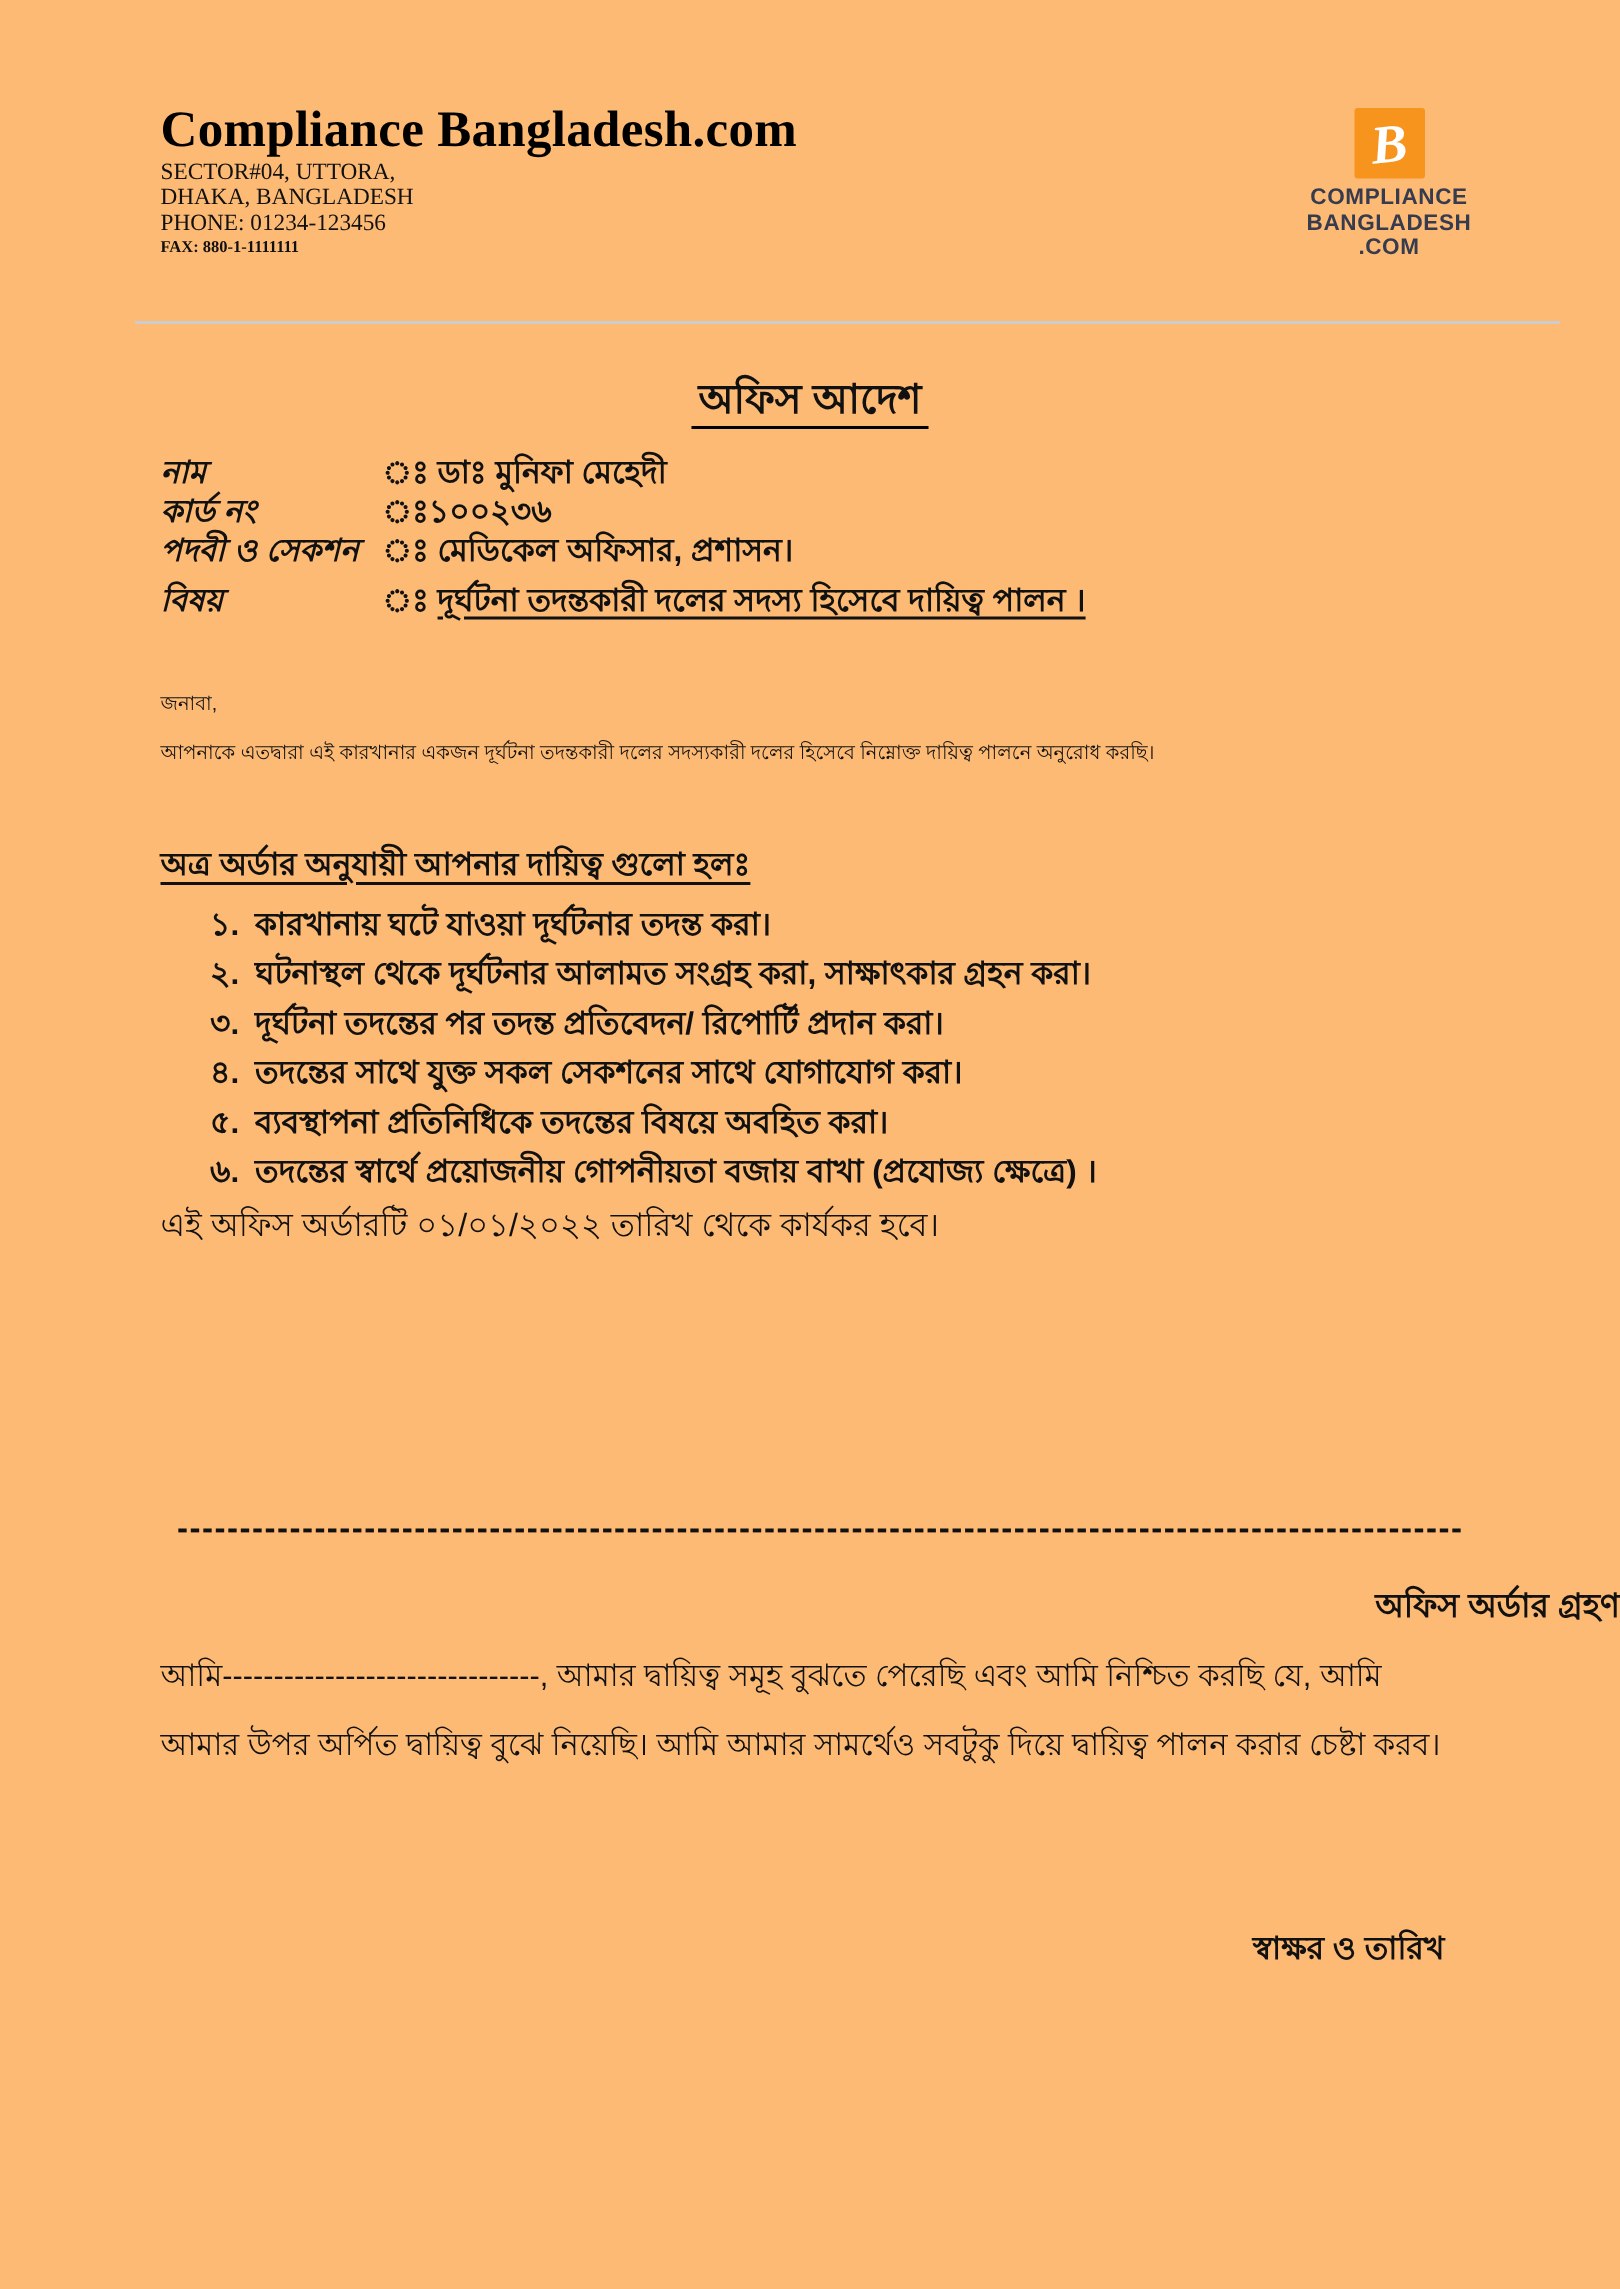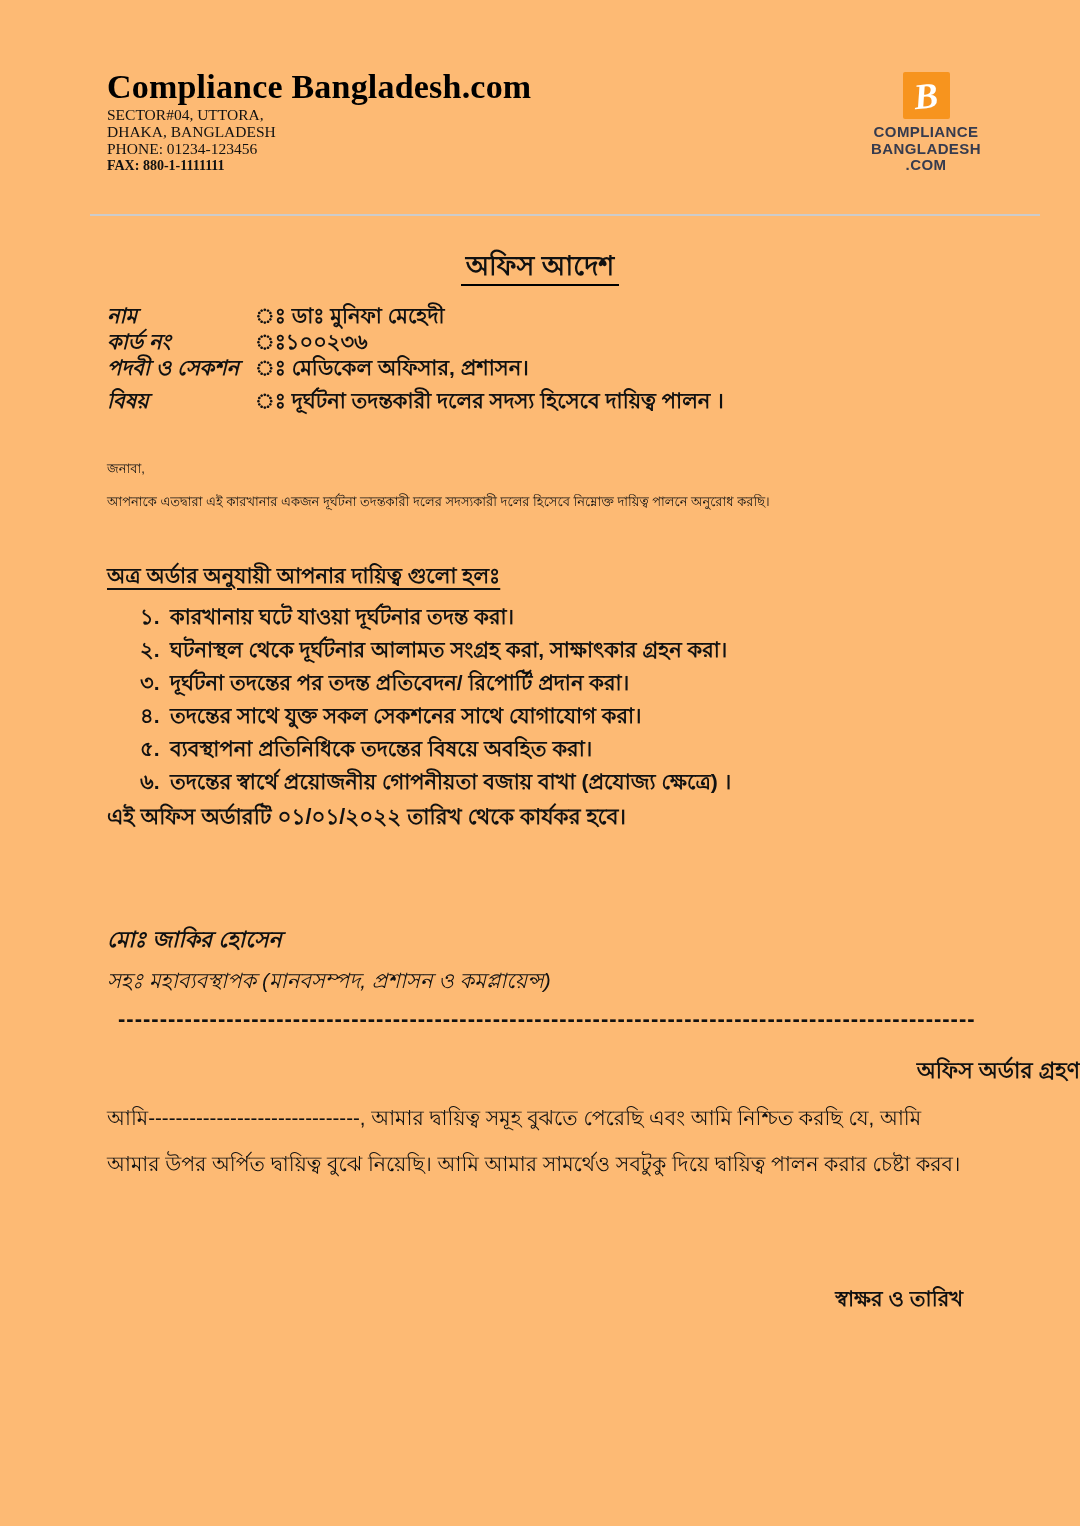--- a/index.html
+++ b/index.html
@@ -10,51 +10,51 @@
     background:#fdba74;
     font-family:"Liberation Sans","DejaVu Sans",sans-serif;
     color:#111111;
     overflow:hidden;
   }
   
   .letterhead-left { position:absolute; top:68px; left:107px; font-family:"Liberation Serif","DejaVu Serif",serif; }
   .company-name { font-size:34px; font-weight:bold; line-height:1.12; letter-spacing:0.2px; color:#000; }
   .unit-line { font-size:18px; margin-top:3px; line-height:1.15; }
   .addr-line { font-size:15.5px; line-height:17px; }
-  .fax-line  { font-size:14px; line-height:17px; font-weight:bold; }
+  .fax-line  { font-size:11px; line-height:17px; font-weight:bold; }
 
   .logo { position:absolute; top:72px; left:856px; width:140px; text-align:center; }
   .logo-square { width:47px; height:47px; margin:0 auto; background:#F7941E; border-radius:2px;
                  display:flex; align-items:center; justify-content:center; }
   .logo-b { color:#ffffff; font-family:"Liberation Serif","DejaVu Serif",serif;
             font-style:italic; font-weight:bold; font-size:36px; line-height:1; transform:rotate(-6deg); }
   .logo-word { margin-top:5px; font-size:15px; font-weight:bold; color:#363B4E;
                line-height:1.1; letter-spacing:0.4px; }
 
   .header-rule { position:absolute; top:214px; left:90px; width:950px; height:2px; background:#cccccc; }
 
   
   .doc-title { position:absolute; top:245px; left:0; width:1080px; text-align:center; }
   .doc-title span { font-size:27px; font-weight:bold; border-bottom:2px solid #000; padding:0 5px 3px; }
 
   
   .fields { position:absolute; top:303px; left:107px; width:870px; }
   .field-row { display:flex; font-size:21px; font-weight:bold; line-height:26px; }
   .field-label { flex:0 0 148px; font-style:italic; }
   .field-row.subject { margin-top:7px; }
-  .u { text-underline-offset:4px;text-align:right; }
+  .u { text-decoration:underline; text-underline-offset:4px;text-align:right; }
 
   
   .greeting-block { position:absolute; top:452px; left:107px; width:866px; font-size:13px; line-height:33px; }
   .duties-heading { position:absolute; top:560px; left:107px; font-size:21px; font-weight:bold;
                     text-decoration:underline; text-underline-offset:5px; }
   .duties { position:absolute; top:604px; left:140px; width:840px; }
   .duty { display:flex; font-size:21px; font-weight:bold; line-height:26px; margin-bottom:7px; }
   .duty-num { flex:0 0 30px; }
-  .effective-line { position:absolute; top:800px; left:107px; font-size:21.5px; font-weight:bold; }
+  .effective-line { position:absolute; top:800px; left:107px; font-size:21.5px; font-weight:normal; }
 
   
   .signatory { position:absolute; top:922px; left:107px; }
   .sig-name  { font-size:22px; font-weight:bold; font-style:italic; }
   .sig-title { font-size:21px; font-style:italic; margin-top:6px; }
 
   .dash-sep { position:absolute; top:1006px; left:118px; width:856px; font-size:22px; font-weight:bold;
               letter-spacing:1px; white-space:nowrap; overflow:hidden; }
 
   
@@ -142,24 +142,20 @@
       <span class="duty-text">ব্যবস্থাপনা প্রতিনিধিকে তদন্তের বিষয়ে অবহিত করা।</span>
     </div>
     <div class="duty">
       <span class="duty-num">৬.</span>
       <span class="duty-text">তদন্তের স্বার্থে প্রয়োজনীয় গোপনীয়তা বজায় বাখা (প্রযোজ্য ক্ষেত্রে) ।</span>
     </div>
   </div>
 
   <div class="effective-line">এই অফিস অর্ডারটি ০১/০১/২০২২ তারিখ থেকে কার্যকর হবে।</div>
 
-  <div class="signatory">
-    <div class="sig-name">মোঃ জাকির হোসেন</div>
-    <div class="sig-title">সহঃ মহাব্যবস্থাপক (মানবসম্পদ, প্রশাসন ও কমপ্লায়েন্স)</div>
-  </div>
 
   <div class="dash-sep">------------------------------------------------------------------------------------------------------------------------</div>
 
   <div class="accept-heading">অফিস অর্ডার গ্রহণ</div>
   <div class="accept-para"><span>আমি</span><span>-------------------------------</span><span>, আমার দ্বায়িত্ব সমূহ বুঝতে পেরেছি এবং আমি নিশ্চিত করছি যে, আমি আমার উপর অর্পিত দ্বায়িত্ব বুঝে নিয়েছি। আমি আমার সামর্থেও সবটুকু দিয়ে দ্বায়িত্ব পালন করার চেষ্টা করব।</span></div>
 
   <div class="sig-date">স্বাক্ষর ও তারিখ</div>
 
 </div>
 

